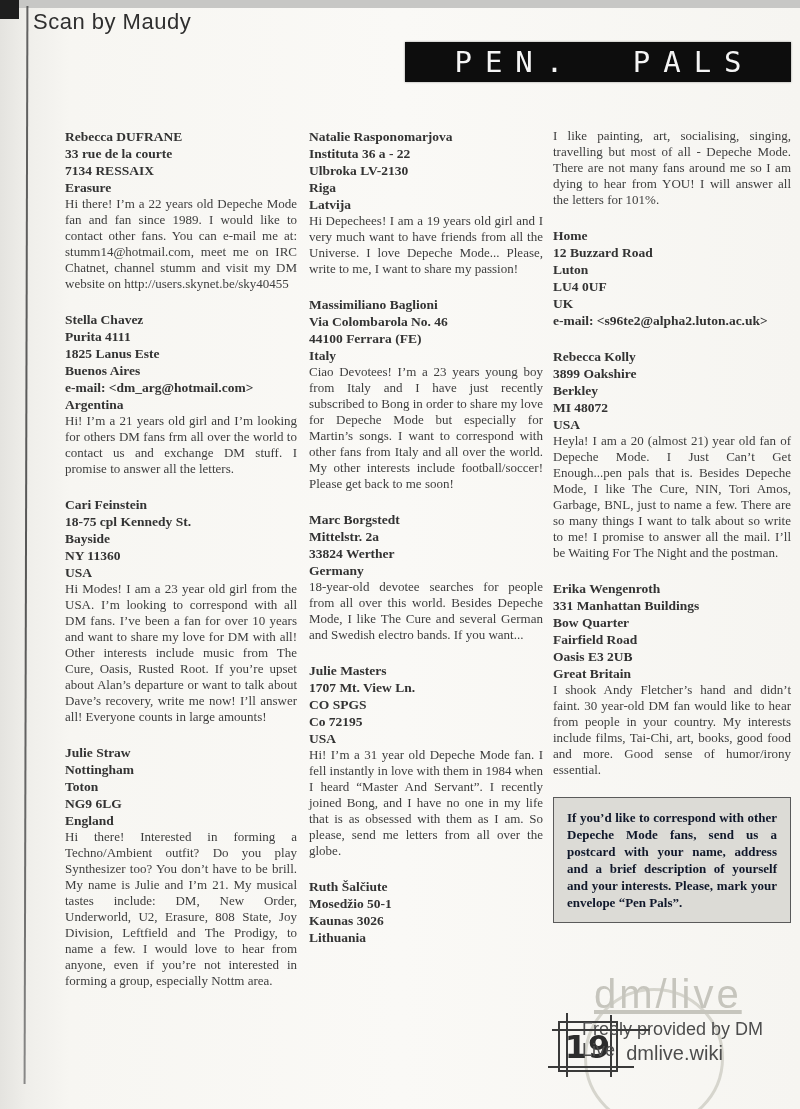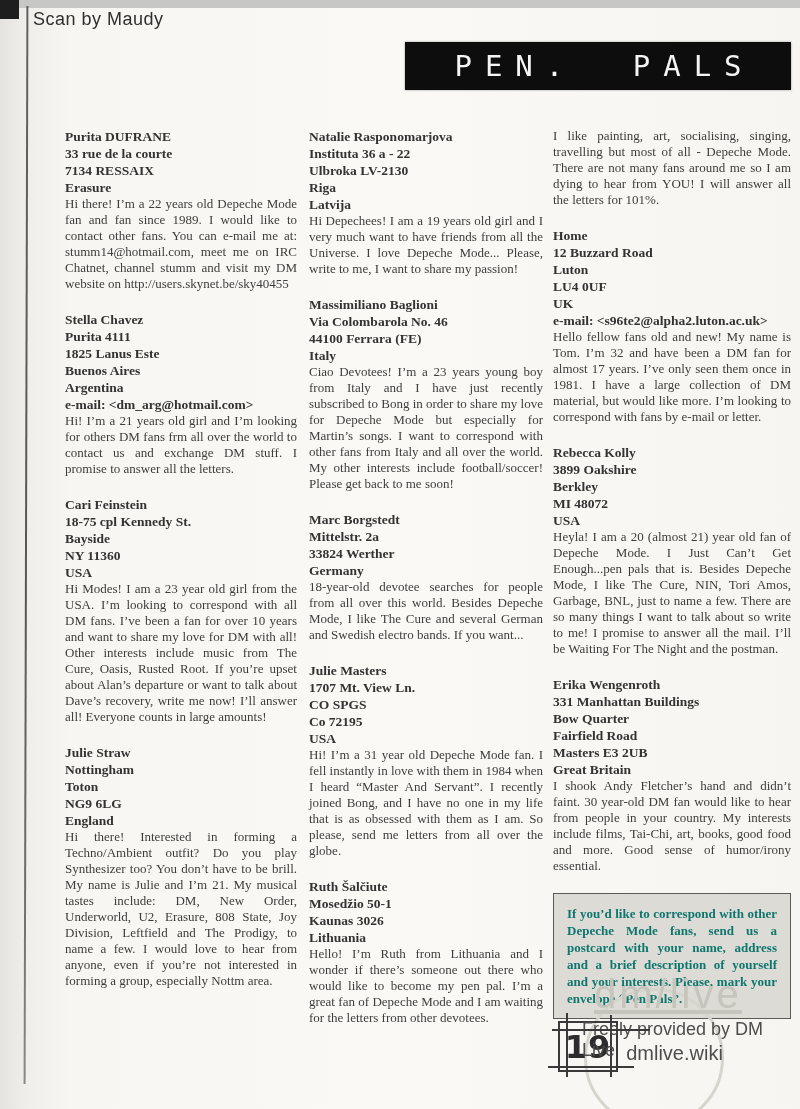--- a/index.html
+++ b/index.html
@@ -12,42 +12,42 @@
     position:relative; width:800px; height:1109px; overflow:hidden;
     background:linear-gradient(to right, #e4e3df 0px, #efeeea 26px, #f7f6f2 70px, #faf9f6 400px, #f6f5f1 800px);
   }
   .top-strip { position:absolute; left:0; top:0; width:800px; height:8px; background:#c7c7c5; }
   .corner-square { position:absolute; left:0; top:0; width:19px; height:19px; background:#1e1e1e; }
   .spine-line { position:absolute; left:25px; top:6px; width:2px; height:1078px;
     background:linear-gradient(to bottom,#4a4a4a 0%, #3c3c3c 55%, #555 80%, #777 100%);
     transform:rotate(0.15deg); opacity:0.85; }
   .scan-note {
     position:absolute; left:33px; top:9px;
-    font-family:"Liberation Sans", sans-serif; font-size:18px; color:#2f2f2f; letter-spacing:0.5px;
+    font-family:"Liberation Sans", sans-serif; font-size:22px; color:#2f2f2f; letter-spacing:0.5px;
   }
   .banner {
-    position:absolute; left:405px; top:42px; width:386px; height:48px;
+    position:absolute; left:405px; top:42px; width:386px; height:40px;
     background:#0d0d0d; display:flex; align-items:center; justify-content:center;
     box-shadow:0 0 2px rgba(0,0,0,0.4);
   }
   .banner-text {
     font-family:"DejaVu Sans Mono", monospace; color:#f4f4f4;
     font-size:29px; letter-spacing:13px; word-spacing:26px; padding-left:13px;
   }
   .col { position:absolute; top:128px; color:#3b3b3b; }
   .col1 { left:65px;  width:232px; }
   .col2 { left:309px; width:234px; }
   .col3 { left:553px; width:238px; }
   .entry { margin-bottom:19px; }
   .hline { font-weight:bold; font-size:13.5px; line-height:17px; color:#333; }
   .body-p { margin:0; font-size:13px; line-height:16px; text-align:justify; color:#3d3d3d; }
   .notice-box {
     margin-top:4px; border:1px solid #5a5a5a; background:#dcdbd6;
     padding:11px 13px; font-weight:bold; font-size:13px; line-height:17px;
-    text-align:justify; color:#0f766e;
+    text-align:justify; color:#0f172a;
   }
   .watermark-circle {
     position:absolute; left:584px; top:988px; width:134px; height:134px;
     border:3px solid #d6d5cd; border-radius:50%; z-index:3; pointer-events:none;
   }
   .watermark-text {
     position:absolute; left:594px; top:972px; z-index:3; pointer-events:none;
     font-family:"Liberation Sans", sans-serif; font-weight:300;
     font-size:40px; color:#c6c5bd; letter-spacing:3px;text-decoration:underline;
   }
@@ -82,33 +82,33 @@
   <div class="spine-line"></div>
 
   <div class="scan-note">Scan by Maudy</div>
 
   <div class="banner">
     <span class="banner-text">PEN. PALS</span>
   </div>
 
   <div class="col col1">
       <div class="entry">
-        <div class="hline">Purita DUFRANE</div>
+        <div class="hline">Rebecca DUFRANE</div>
         <div class="hline">33 rue de la courte</div>
         <div class="hline">7134 RESSAIX</div>
         <div class="hline">Erasure</div>
         <p class="body-p">Hi there! I’m a 22 years old Depeche Mode fan and fan since 1989. I would like to contact other fans. You can e-mail me at: stumm14@hotmail.com, meet me on IRC Chatnet, channel stumm and visit my DM website on http://users.skynet.be/sky40455</p>
       </div>
       <div class="entry">
         <div class="hline">Stella Chavez</div>
         <div class="hline">Purita 4111</div>
         <div class="hline">1825 Lanus Este</div>
         <div class="hline">Buenos Aires</div>
+        <div class="hline">e-mail: &lt;dm_arg@hotmail.com&gt;</div>
         <div class="hline">Argentina</div>
-        <div class="hline">e-mail: &lt;dm_arg@hotmail.com&gt;</div>
         <p class="body-p">Hi! I’m a 21 years old girl and I’m looking for others DM fans frm all over the world to contact us and exchange DM stuff. I promise to answer all the letters.</p>
       </div>
       <div class="entry">
         <div class="hline">Cari Feinstein</div>
         <div class="hline">18-75 cpl Kennedy St.</div>
         <div class="hline">Bayside</div>
         <div class="hline">NY 11360</div>
         <div class="hline">USA</div>
         <p class="body-p">Hi Modes! I am a 23 year old girl from the USA. I’m looking to correspond with all DM fans. I’ve been a fan for over 10 years and want to share my love for DM with all! Other interests include music from The Cure, Oasis, Rusted Root. If you’re upset about Alan’s departure or want to talk about Dave’s recovery, write me now! I’ll answer all! Everyone counts in large amounts!</p>
       </div>
@@ -150,51 +150,49 @@
         <div class="hline">CO SPGS</div>
         <div class="hline">Co 72195</div>
         <div class="hline">USA</div>
         <p class="body-p">Hi! I’m a 31 year old Depeche Mode fan. I fell instantly in love with them in 1984 when I heard “Master And Servant”. I recently joined Bong, and I have no one in my life that is as obsessed with them as I am. So please, send me letters from all over the globe.</p>
       </div>
       <div class="entry">
         <div class="hline">Ruth Šalčiute</div>
         <div class="hline">Mosedžio 50-1</div>
         <div class="hline">Kaunas 3026</div>
         <div class="hline">Lithuania</div>
-        <p class="body-p">Hello! I’m Ruth from Lithuania and I wonder if there’s someone out there who would like to become my pen pal. I’m a great fan of Depeche Mode and I am waiting for the letters from other devotees.</p>
       </div>
     </div>
   <div class="col col3">
     <div>
         <div class="entry">
           <p class="body-p">I like painting, art, socialising, singing, travelling but most of all - Depeche Mode. There are not many fans around me so I am dying to hear from YOU! I will answer all the letters for 101%.</p>
         </div>
         <div class="entry">
           <div class="hline">Home</div>
           <div class="hline">12 Buzzard Road</div>
           <div class="hline">Luton</div>
           <div class="hline">LU4 0UF</div>
           <div class="hline">UK</div>
           <div class="hline">e-mail: &lt;s96te2@alpha2.luton.ac.uk&gt;</div>
-          <p class="body-p">Hello fellow fans old and new! My name is Tom. I’m 32 and have been a DM fan for almost 17 years. I’ve only seen them once in 1981. I have a large collection of DM material, but would like more. I’m looking to correspond with fans by e-mail or letter.</p>
         </div>
         <div class="entry">
           <div class="hline">Rebecca Kolly</div>
           <div class="hline">3899 Oakshire</div>
           <div class="hline">Berkley</div>
           <div class="hline">MI 48072</div>
           <div class="hline">USA</div>
           <p class="body-p">Heyla! I am a 20 (almost 21) year old fan of Depeche Mode. I Just Can’t Get Enough...pen pals that is. Besides Depeche Mode, I like The Cure, NIN, Tori Amos, Garbage, BNL, just to name a few. There are so many things I want to talk about so write to me! I promise to answer all the mail. I’ll be Waiting For The Night and the postman.</p>
         </div>
         <div class="entry">
           <div class="hline">Erika Wengenroth</div>
           <div class="hline">331 Manhattan Buildings</div>
           <div class="hline">Bow Quarter</div>
           <div class="hline">Fairfield Road</div>
-          <div class="hline">Masters E3 2UB</div>
+          <div class="hline">Oasis E3 2UB</div>
           <div class="hline">Great Britain</div>
           <p class="body-p">I shook Andy Fletcher’s hand and didn’t faint. 30 year-old DM fan would like to hear from people in your country. My interests include films, Tai-Chi, art, books, good food and more. Good sense of humor/irony essential.</p>
         </div>
       </div>
     <div class="notice-box">If you’d like to correspond with other Depeche Mode fans, send us a postcard with your name, address and a brief description of yourself and your interests. Please, mark your envelope “Pen Pals”.</div>
   </div>
 
   <div class="watermark-circle"></div>
   <div class="watermark-text">dm/live</div>
 

